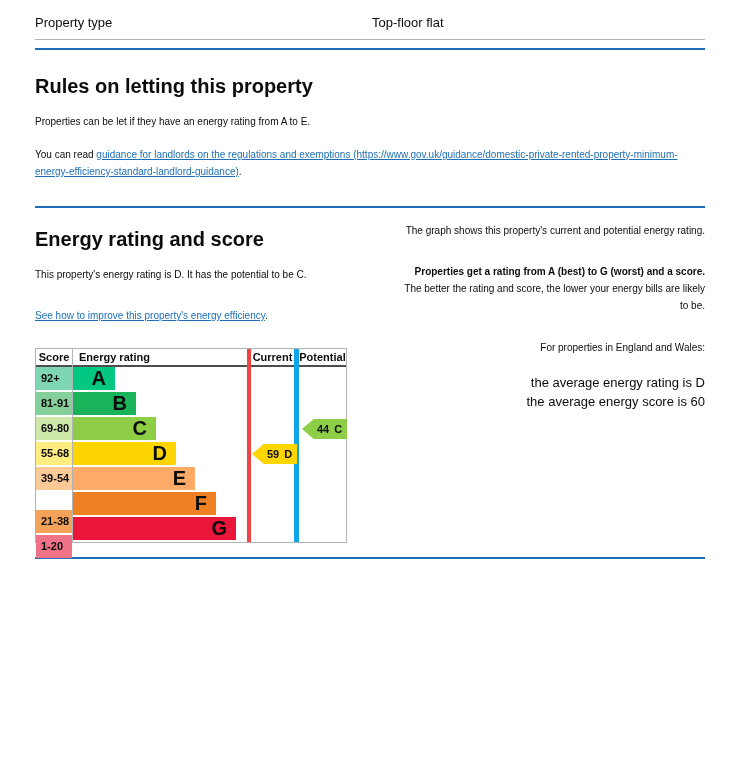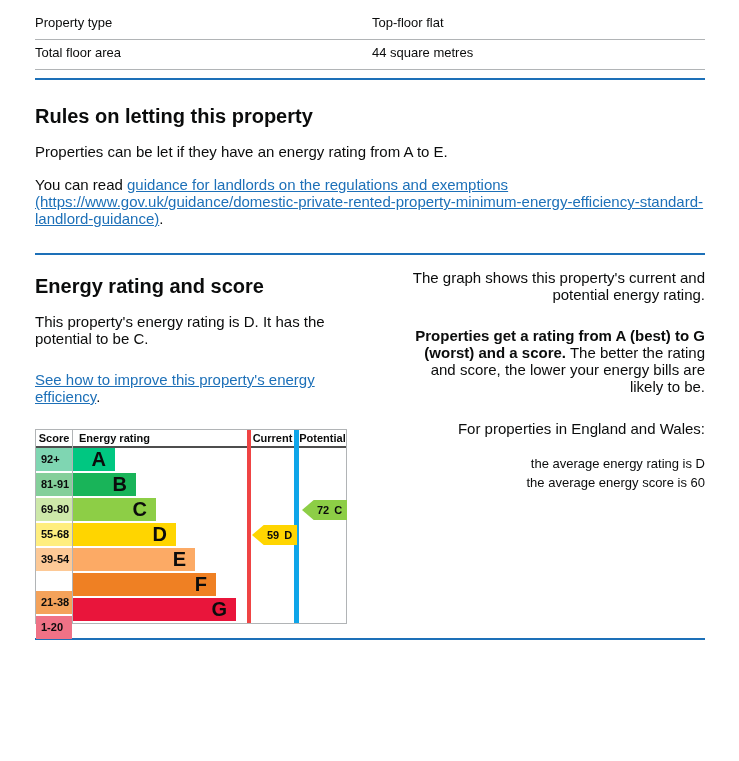--- a/index.html
+++ b/index.html
@@ -34,21 +34,21 @@
   .section-divider.mid { margin-top: 26px; }
   .section-divider.bottom { margin-top: 14px; }
 
   h2.section-heading {
     font-size: 20px;
     line-height: 22px;
     font-weight: bold;
     margin-top: 25px;
   }
   p.body-text {
-    font-size: 15px;
+    font-size: 10px;
     line-height: 17px;
     margin-top: 16px;
   }
   a.gov-link { color: #1d70b8; text-decoration: underline; cursor: pointer; }
   .bold { font-weight: bold; }
 
   
   .two-col {
     display: flex;
     gap: 35px;
@@ -124,24 +124,20 @@
 </head>
 <body>
 
 <div class="page">
 
   <div class="prop-table">
     <div class="prop-row">
       <div class="prop-label">Property type</div>
       <div class="prop-value">Top-floor flat</div>
     </div>
-    <div class="prop-row">
-      <div class="prop-label">Total floor area</div>
-      <div class="prop-value">44 square metres</div>
-    </div>
   </div>
 
   <hr class="section-divider">
 
   <h2 class="section-heading">Rules on letting this property</h2>
   <p class="body-text">Properties can be let if they have an energy rating from A to E.</p>
   <p class="body-text"><span>You can read </span><a class="gov-link">guidance for landlords on the regulations and exemptions (https://www.gov.uk/guidance/domestic-private-rented-property-minimum-energy-efficiency-standard-landlord-guidance)</a><span>.</span></p>
 
   <hr class="section-divider mid">
 
@@ -196,21 +192,21 @@
             <div class="rating-marker" style="background: rgb(255, 213, 0); top: 77px;">
               <span>59</span>
                 <span>D</span>
             </div>
           </div>
         </div>
         <div class="epc-col potential">
           <div class="epc-head">Potential</div>
           <div class="epc-col-body">
             <div class="rating-marker" style="background: rgb(141, 206, 70); top: 52px;">
-              <span>72</span>
+              <span>44</span>
                 <span>C</span>
             </div>
           </div>
         </div>
       </div>
     </div>
 
     <div class="col-right">
       <p class="body-text">The graph shows this property's current and potential energy rating.</p>
       <p class="body-text" style="margin-top:24px"><span class="bold">Properties get a rating from A (best) to G (worst) and a score.</span><span> The better the rating and score, the lower your energy bills are likely to be.</span></p>

